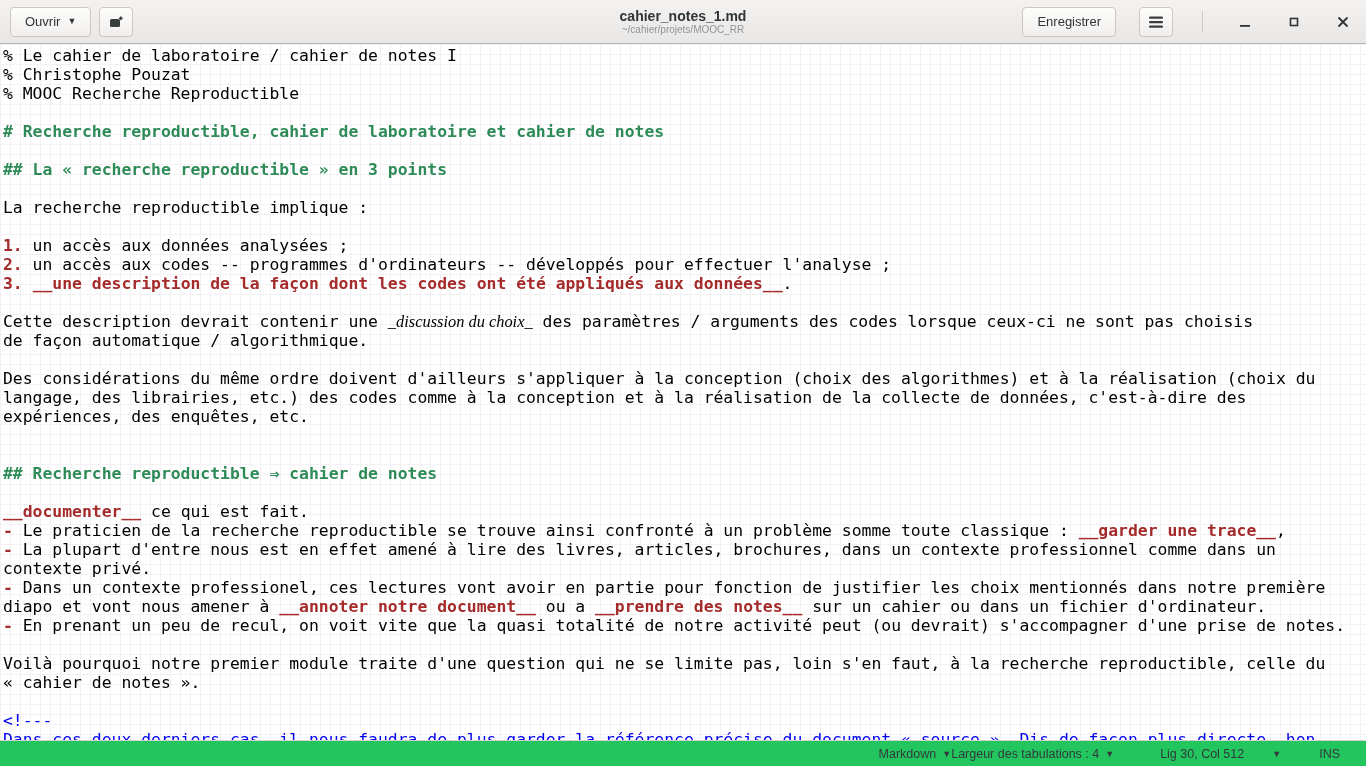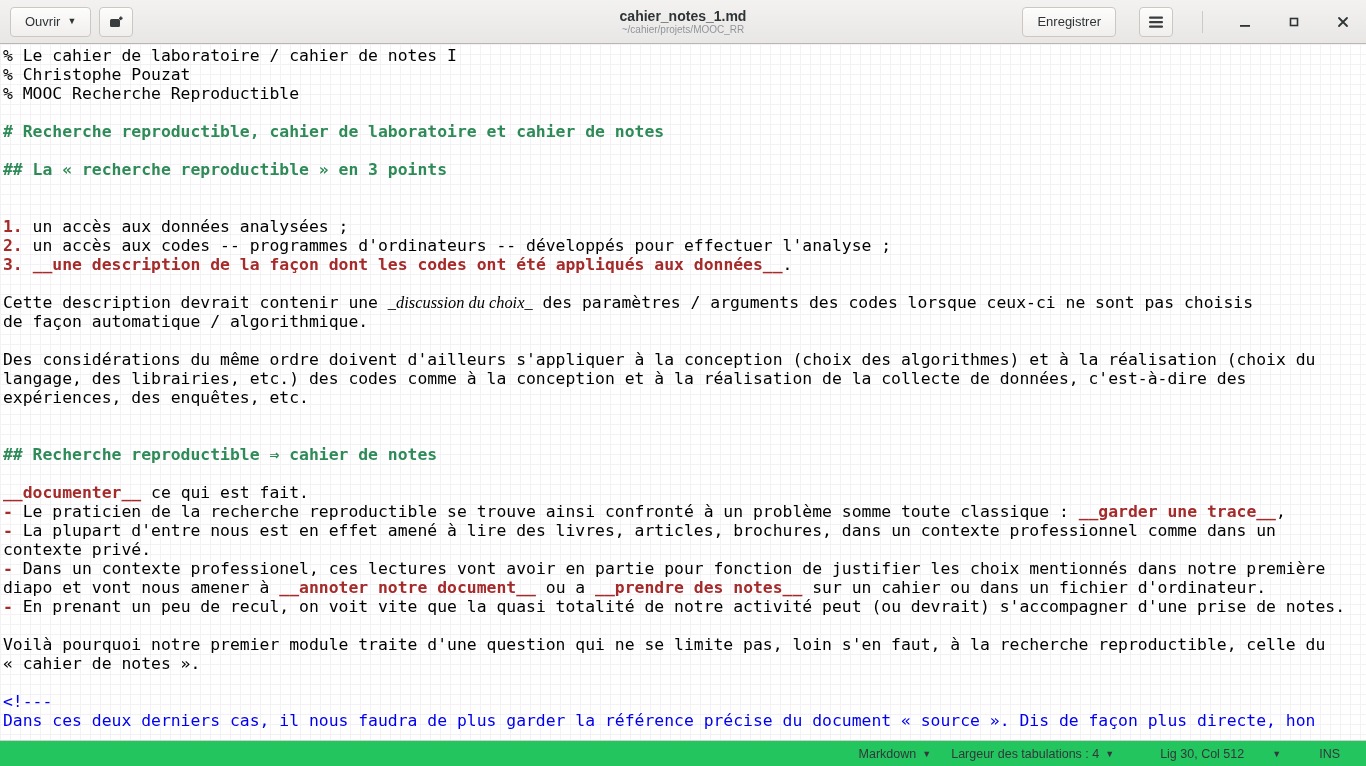--- a/index.html
+++ b/index.html
@@ -55,21 +55,21 @@
 
   
   .statusbar {
     height:26px; flex:0 0 26px;
     background:#22c55e; border-top:1px solid #d5d0cb;
     display:flex; align-items:center; justify-content:flex-end;
     font-size:12.5px; color:#33383b; padding-right:26px;
   }
   .sb-item { display:inline-flex; align-items:center; gap:6px; }
   .sb-caret { font-size:9px; color:#33383b; }
-  .gap20 { margin-left:20px; } .gap46 { margin-left:46px;text-align:right; }
+  .gap20 { } .gap46 { margin-left:46px;text-align:right; }
   .gap28 { margin-left:28px; } .gap38 { margin-left:38px; }
 </style>
 </head>
 <body>
 
 <div class="window">
 
   <header class="headerbar">
     <button class="btn">
       <span>Ouvrir</span>
@@ -124,20 +124,21 @@
 
   <main class="editor" id="editor">
       <div class="line"><span class="seg-p">% Le cahier de laboratoire / cahier de notes I</span></div>
       <div class="line"><span class="seg-p">% Christophe Pouzat</span></div>
       <div class="line"><span class="seg-p">% MOOC Recherche Reproductible</span></div>
       <div class="line"></div>
       <div class="line"><span class="seg-h"># Recherche reproductible, cahier de laboratoire et cahier de notes</span></div>
       <div class="line"></div>
       <div class="line"><span class="seg-h">## La « recherche reproductible » en 3 points</span></div>
       <div class="line"></div>
+      <div class="line"><span class="seg-p">La recherche reproductible implique :</span></div>
       <div class="line"></div>
       <div class="line"><span class="seg-r">1.</span><span class="seg-p"> un accès aux données analysées ;</span></div>
       <div class="line"><span class="seg-r">2.</span><span class="seg-p"> un accès aux codes -- programmes d'ordinateurs -- développés pour effectuer l'analyse ;</span></div>
       <div class="line"><span class="seg-r">3.</span><span class="seg-p"> </span><span class="seg-r">__une description de la façon dont les codes ont été appliqués aux données__</span><span class="seg-p">.</span></div>
       <div class="line"></div>
       <div class="line"><span class="seg-p">Cette description devrait contenir une </span><span class="seg-i">_discussion du choix_</span><span class="seg-p"> des paramètres / arguments des codes lorsque ceux-ci ne sont pas choisis</span></div>
       <div class="line"><span class="seg-p">de façon automatique / algorithmique.</span></div>
       <div class="line"></div>
       <div class="line"><span class="seg-p">Des considérations du même ordre doivent d'ailleurs s'appliquer à la conception (choix des algorithmes) et à la réalisation (choix du</span></div>
       <div class="line"><span class="seg-p">langage, des librairies, etc.) des codes comme à la conception et à la réalisation de la collecte de données, c'est-à-dire des</span></div>

